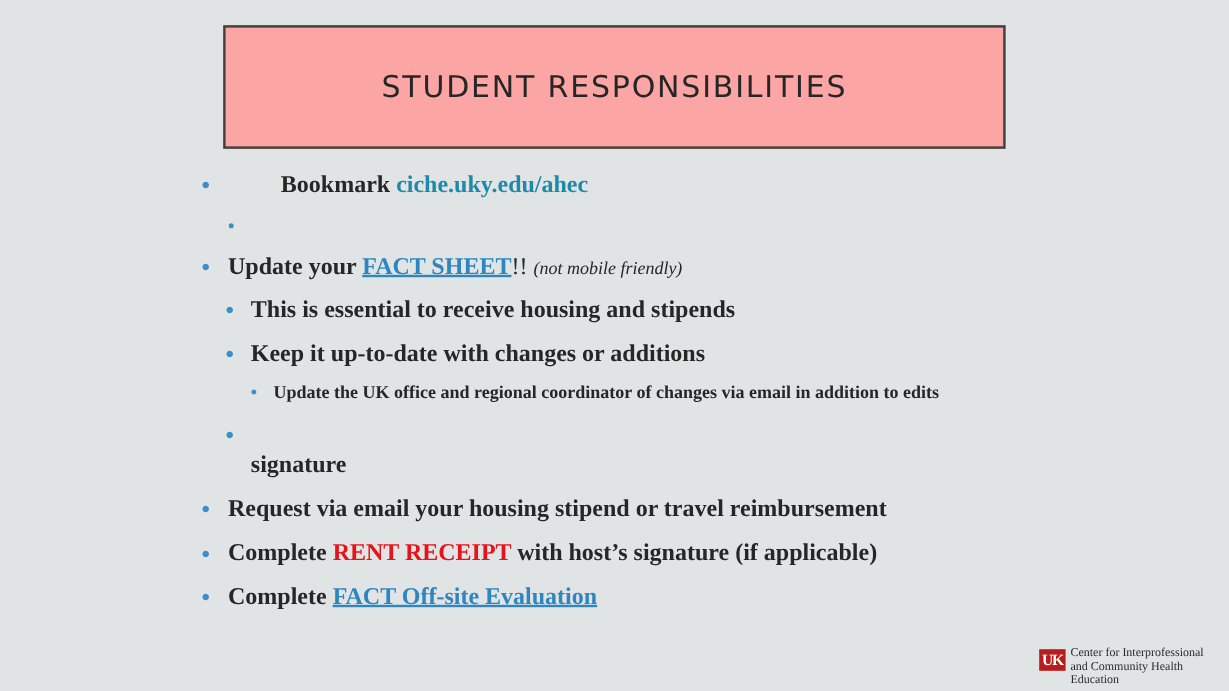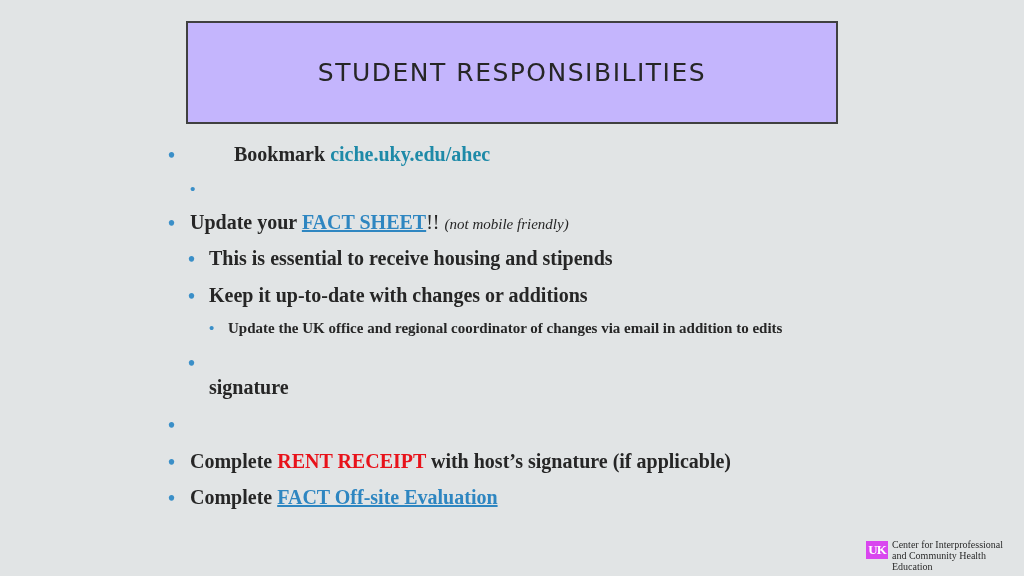--- a/index.html
+++ b/index.html
@@ -6,21 +6,21 @@
     body {
       width: 1024px; height: 576px; overflow: hidden;
       background: #e1e4e5;
       position: relative;
       font-family: "Liberation Serif", serif;
       color: #262626;
     }
     .title-box {
       position: absolute; left: 186px; top: 21px;
       width: 648px; height: 99px;
-      background: #c4b5fd;
+      background: #fca5a5;
       border: 2px solid #404040;
       display: flex; align-items: center; justify-content: center;
       box-sizing: content-box;
     }
     .title-text {
       font-family: "DejaVu Sans", sans-serif;
       font-size: 25px; letter-spacing: 1.5px;
       color: #262626; font-weight: normal;
     }
     .content {
@@ -36,21 +36,21 @@
     .link-blue { color: #2e86c1; text-decoration: underline; }
     .red { color: #e8121a; }
     .red-u { color: #e8121a; text-decoration: underline; }
     .italic-note { font-style: italic; font-weight: normal; font-size: 15px; }
     .logo {
       position: absolute; left: 866px; top: 539px;
       display: flex; align-items: flex-start; gap: 4px;
     }
     .logo-mark {
       width: 22px; height: 18px; margin-top: 2px;
-      background: #d946ef;
+      background: #b91c1c;
       color: #ffffff; font-family: "Liberation Serif", serif; font-weight: bold;
       font-size: 13px; line-height: 18px; text-align: center; letter-spacing: -1px;
     }
     .logo-text {
       font-family: "Liberation Serif", serif; font-size: 10px; line-height: 11px;
       color: #2a2a2a; font-weight: normal;
     }
   </style>
 </head>
 <body>
@@ -79,20 +79,21 @@
   <span class="bullet l2" style="left:188px; top:285px;">•</span>
   <div class="item l2" style="left:209px; top:284px;">Keep it up-to-date with changes or additions</div>
 
   <span class="bullet l3" style="left:209px; top:320px;">•</span>
   <div class="item l3" style="left:228px; top:320px;">Update the UK office and regional coordinator of changes via email in addition to edits</div>
 
   <span class="bullet l2" style="left:188px; top:352px;">•</span>
   <div class="item l2" style="left:209px; top:376px;">signature</div>
 
   <span class="bullet l1" style="left:168px; top:414px;">•</span>
+  <div class="item l1" style="left:190px; top:413px;">Request via email your housing stipend or travel reimbursement</div>
 
   <span class="bullet l1" style="left:168px; top:451px;">•</span>
   <div class="item l1" style="left:190px; top:450px;">
     <span>Complete </span><span class="red">RENT RECEIPT</span><span> with host’s signature (if applicable)</span>
   </div>
 
   <span class="bullet l1" style="left:168px; top:487px;">•</span>
   <div class="item l1" style="left:190px; top:486px;">
     <span>Complete </span><span class="link-blue">FACT Off-site Evaluation</span>
   </div>

